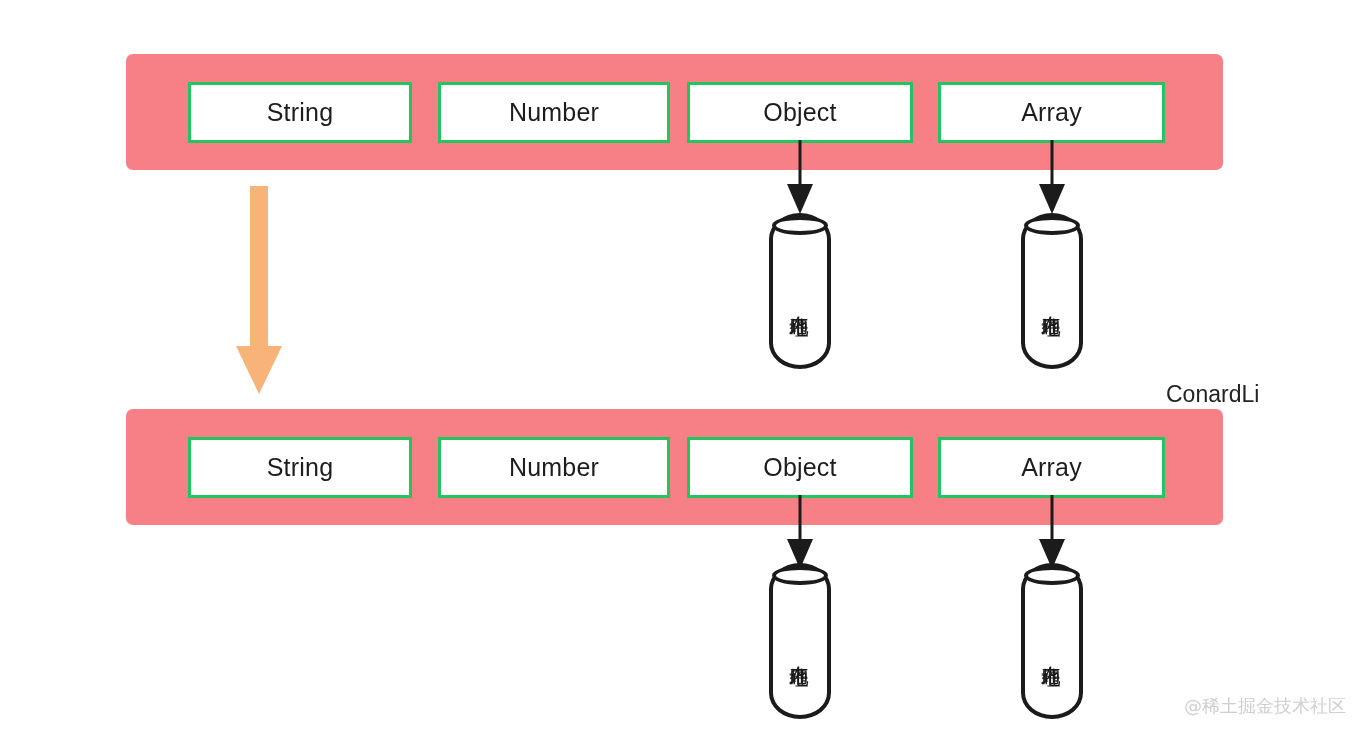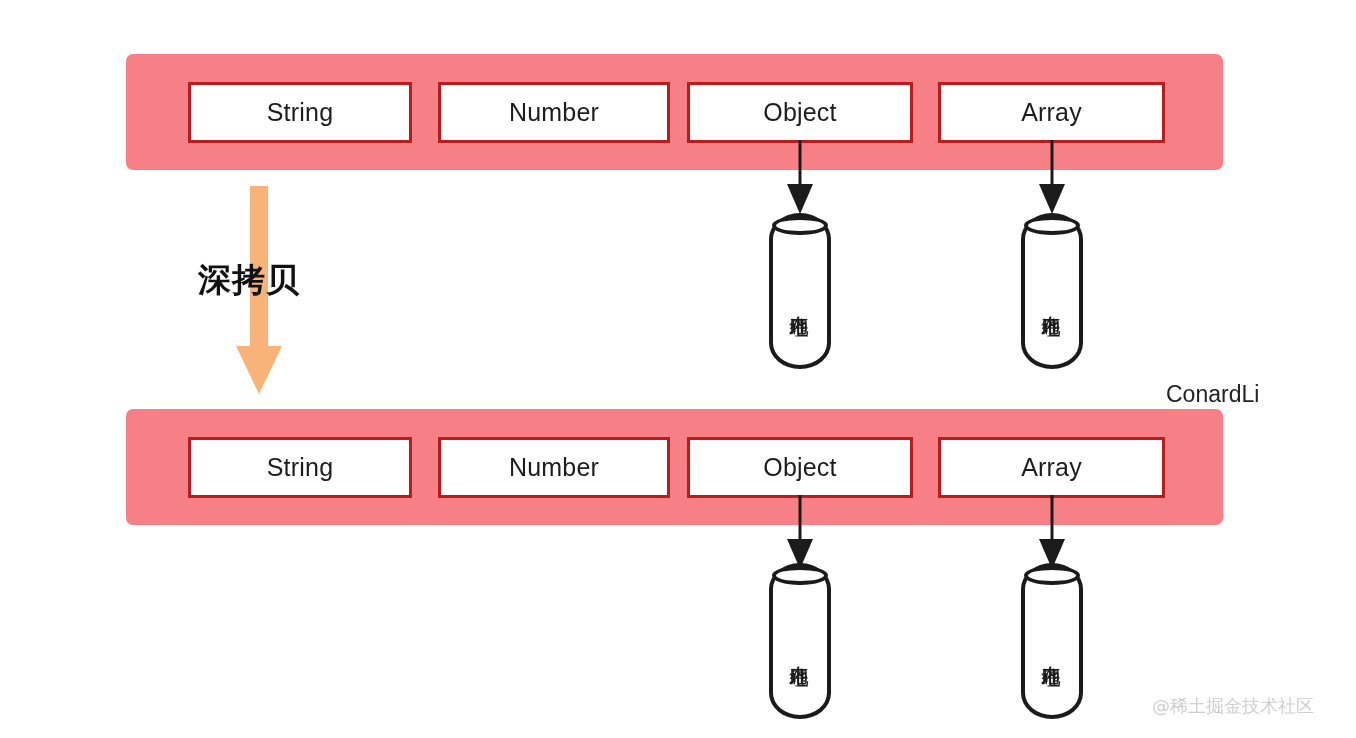--- a/index.html
+++ b/index.html
@@ -21,21 +21,21 @@
     position: absolute;
     background: #F77F86;
     border-radius: 7px;
     box-sizing: border-box;
   }
 
   
   .type-box {
     position: absolute;
     background: #ffffff;
-    border: 3px solid #b91c1c;
+    border: 3px solid #22c55e;
     box-sizing: border-box;
     display: flex;
     align-items: center;
     justify-content: center;
     color: #1d1d1d;
     font-size: 25px;
     font-weight: 400;
     letter-spacing: 0.2px;
     line-height: 1;
   }
@@ -118,21 +118,21 @@
   .author-tag {
     position: absolute;
     left: 1166px;
     top: 381px;
     font-size: 23px;
     color: #232323;
     white-space: nowrap;
   }
   .site-watermark {
     position: absolute;
-    left: 1152px;
+    left: 1184px;
     top: 694px;
     font-size: 18px;
     color: #cfcfcf;
     white-space: nowrap;
     font-family: "DejaVu Sans", "Liberation Sans", sans-serif;
   }
 </style>
 </head>
 <body>
 
@@ -180,21 +180,20 @@
     <div class="cyl-body"></div>
     <div class="cyl-lid"></div>
     <div class="cyl-label">内存地址</div>
   </div>
 
   <div class="deep-arrow">
     <svg width="62" height="212" viewBox="0 0 62 212">
       <polygon points="22,0 40,0 40,160 54,160 31,208 8,160 22,160" fill="#F7B378"></polygon>
     </svg>
   </div>
-  <div class="deep-arrow-label">深拷贝</div>
 
   <div class="author-tag">ConardLi</div>
 
   <div class="bar" style="left:126px; top:409px; width:1097px; height:116px;"></div>
 
   <div class="type-box" style="left:188px; top:437px; width:224px; height:61px;">
     <span>String</span>
   </div>
 
   <div class="type-box" style="left:438px; top:437px; width:232px; height:61px;">

